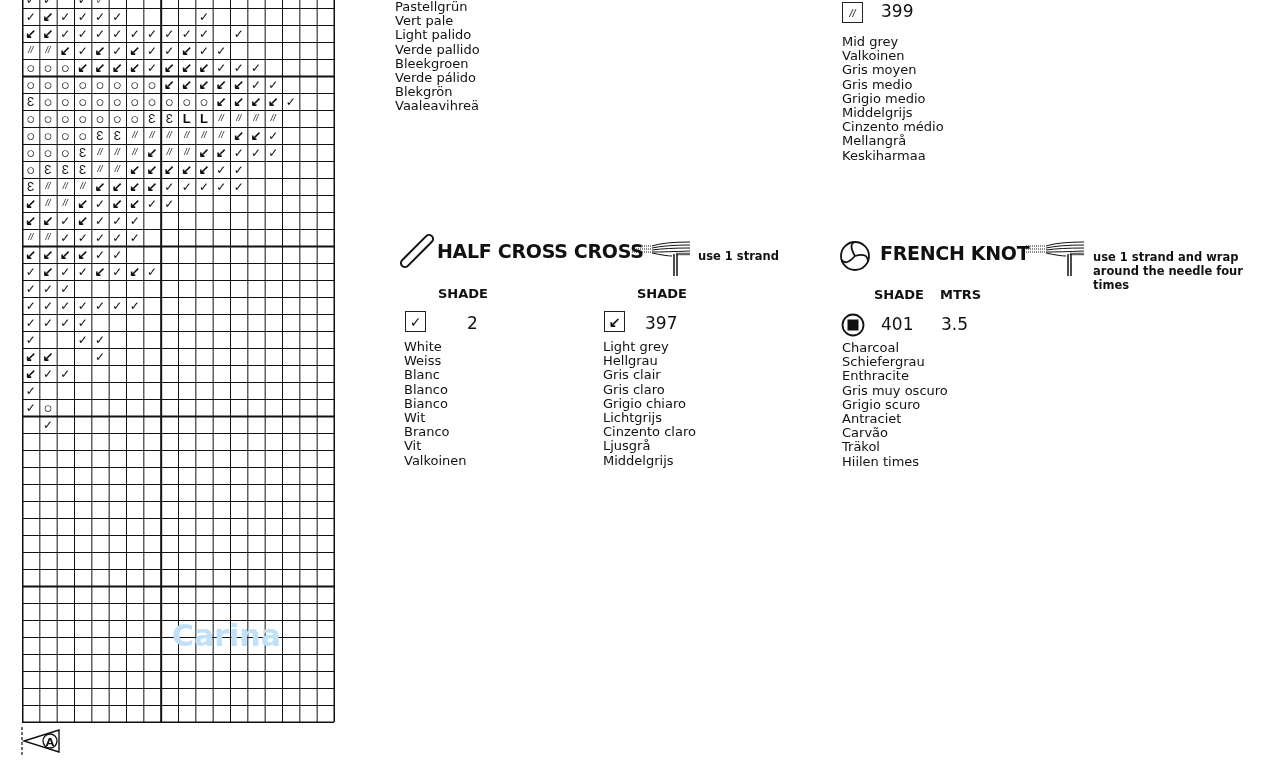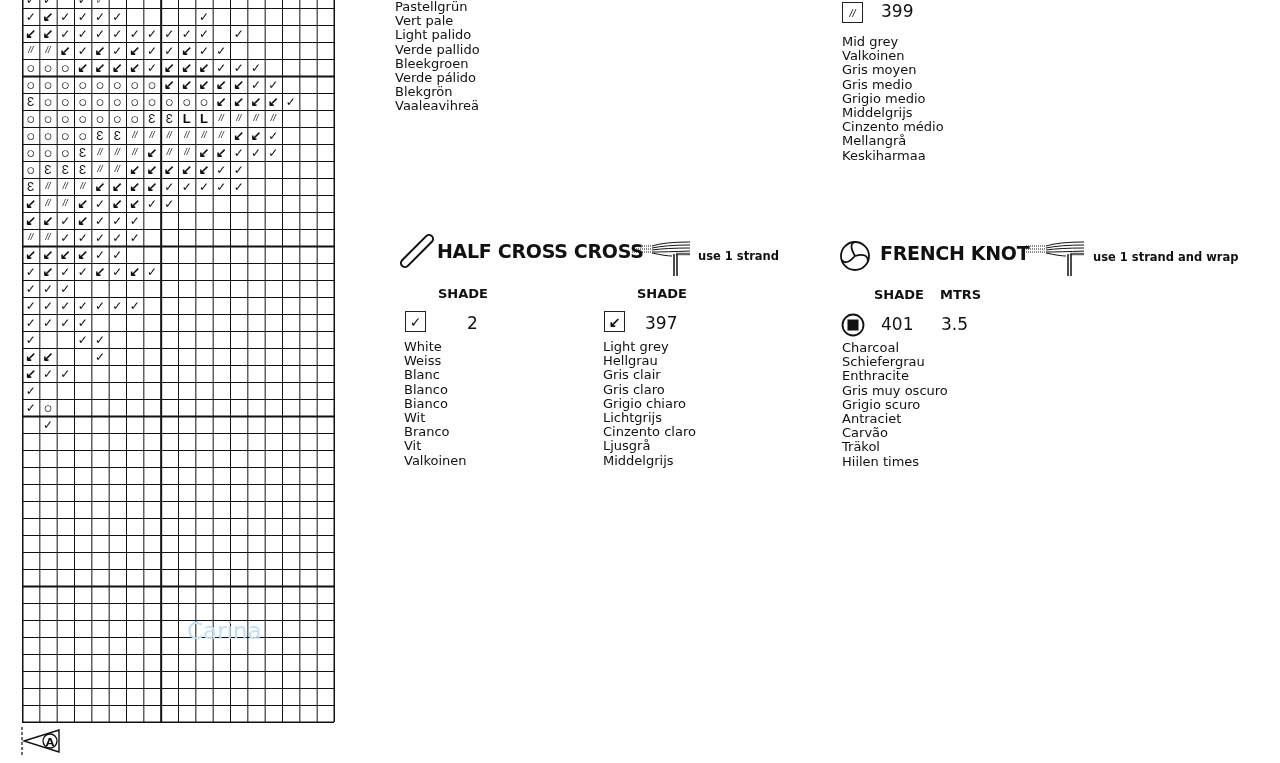--- a/index.html
+++ b/index.html
@@ -12,23 +12,23 @@
     position: absolute; left: 22px; top: -9px;
     width: 312px; height: 731px;
   }
   .grid svg { position: absolute; left: 0; top: 0; }
   .cell-sym {
     position: absolute; width: 17.33px; height: 17px;
     display: flex; align-items: center; justify-content: center;
     font-size: 12px; line-height: 1; color: #111;
   }
   .watermark {
-    position: absolute; left: 187px; top: 618px;
-    font-family: "DejaVu Sans", sans-serif; font-weight: normal;
-    font-size: 23px; color: #bfe0f6; letter-spacing: 0px;
+    position: absolute; left: 172px; top: 618px;
+    font-family: "DejaVu Sans", sans-serif; font-weight: bold;
+    font-size: 30px; color: #bfe0f6; letter-spacing: 0px;
   }
   .marker { position: absolute; left: 20px; top: 727px; }
   .txt { position: absolute; font-family: "DejaVu Sans", sans-serif; font-size: 13px; line-height: 14.2px; color: #111; }
   .txt div { white-space: nowrap; }
   .heading { position: absolute; font-family: "DejaVu Sans", sans-serif; font-weight: bold; font-size: 19px; letter-spacing: -0.3px; color: #111; }
   .note { position: absolute; font-family: "DejaVu Sans", sans-serif; font-weight: bold; font-size: 11.5px; line-height: 14px; color: #111; }
   .colhead { position: absolute; font-family: "DejaVu Sans", sans-serif; font-weight: bold; font-size: 13px; color: #111; }
   .shade-num { position: absolute; font-family: "DejaVu Sans", sans-serif; font-size: 17px; color: #111; }
   .symbox {
     position: absolute; width: 21px; height: 21px; border: 1.5px solid #222;
@@ -435,20 +435,21 @@
     <path d="M20 10 Q34 8 58 8"></path>
       <path d="M20 12 Q34 12 58 11"></path>
     <path d="M20 13 Q34 16 40 16"></path>
     <line x1="44" y1="14" x2="58" y2="14" stroke-width="2.5" stroke="#666"></line>
     <line x1="42" y1="14" x2="42" y2="36" stroke-width="1.5"></line>
     <line x1="45" y1="14" x2="45" y2="36" stroke-width="1.5"></line>
   </g>
 </svg>
 <div class="note" style="left:1093px; top:250px;">
   <div>use 1 strand and wrap</div>
+  <div>around the needle four times</div>
 </div>
 
 <div class="colhead" style="left:874px; top:287px;">SHADE</div>
 <div class="colhead" style="left:940px; top:287px;">MTRS</div>
 
 <svg class="icon" style="left:841px; top:313px;" width="24" height="24">
   <circle cx="12" cy="12" r="10.5" fill="none" stroke="#111" stroke-width="1.8"></circle>
   <rect x="6.5" y="6.5" width="11" height="11" fill="#111"></rect>
 </svg>
 <div class="shade-num" style="left:881px; top:314px;">401</div>

